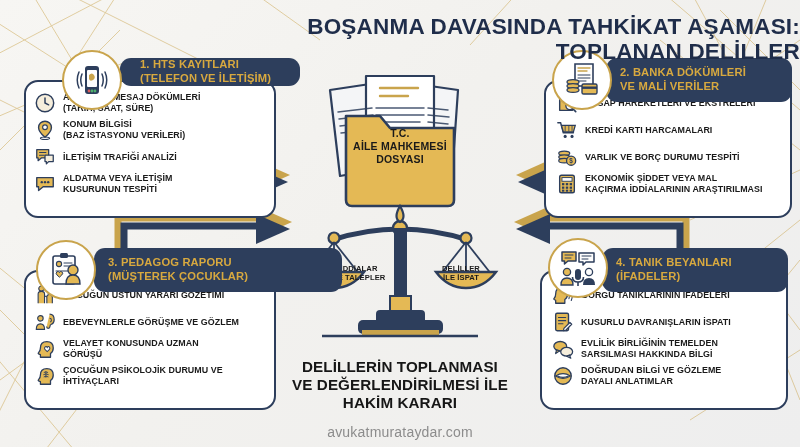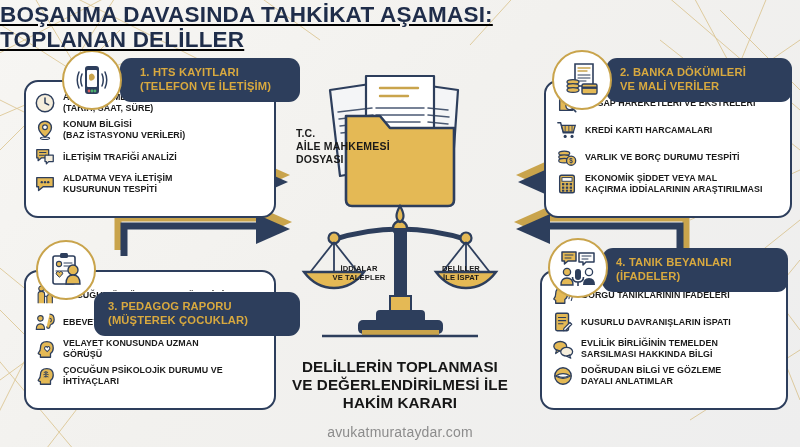--- a/index.html
+++ b/index.html
@@ -10,22 +10,22 @@
   }
   #stage{
     position:relative;width:800px;height:447px;
     background:linear-gradient(135deg,#f7f6f3 0%,#f2f1ee 45%,#eeeeee 100%);
     overflow:hidden;
   }
   #bglines{position:absolute;inset:0;z-index:0;}
 
   
   .title-wrap{
-    position:absolute;top:2px;left:0;right:0;z-index:6;
-    text-align:left;line-height:1.12;text-decoration:underline;
+    position:absolute;top:14px;left:0;right:0;z-index:6;
+    text-align:right;line-height:1.12;
   }
   .title-line{
     color:#1f2d4a;font-weight:bold;font-size:22.5px;
     letter-spacing:.2px;display:block;
   }
 
   
   .panel{position:absolute;z-index:5;}
   .panel-card{
     position:absolute;left:0;top:22px;
@@ -60,48 +60,48 @@
   .item:last-child{margin-bottom:0;}
   .item .ico{flex:0 0 22px;width:22px;height:22px;display:block;}
   .item .txt{
     color:#1a1a1a;font-weight:bold;font-size:8.9px;
     line-height:1.22;letter-spacing:.05px;
   }
 
   
   #p1{left:24px;top:58px;width:252px;height:160px;}
   #p1 .panel-card{width:252px;height:138px;}
-  #p1 .panel-head{left:96px;top:0;width:180px;height:44px;padding-left:20px;}
+  #p1 .panel-head{left:96px;top:0;width:180px;height:28px;padding-left:20px;}
   #p1 .badge{left:38px;top:-8px;}
   #p1 .items{left:10px;top:34px;width:236px;}
 
   #p2{left:544px;top:58px;width:204px;height:160px;}
   #p2 .panel-card{width:248px;height:138px;}
   #p2 .panel-head{left:62px;top:0;width:186px;height:44px;}
   #p2 .badge{left:8px;top:-8px;}
   #p2 .items{left:12px;top:34px;width:234px;}
 
   #p3{left:24px;top:248px;width:252px;height:162px;}
   #p3 .panel-card{width:252px;height:140px;}
-  #p3 .panel-head{left:70px;top:0;width:206px;height:44px;margin-top:44px;}
+  #p3 .panel-head{left:70px;top:0;width:248px;height:44px;}
   #p3 .badge{left:12px;top:-8px;}
   #p3 .items{left:10px;top:36px;width:238px;}
 
   #p4{left:540px;top:248px;width:236px;height:162px;border-radius:10px;}
   #p4 .panel-card{width:248px;height:140px;}
   #p4 .panel-head{left:62px;top:0;width:186px;height:44px;}
   #p4 .badge{left:8px;top:-10px;}
   #p4 .items{left:12px;top:36px;width:234px;}
 
   
   #connectors{position:absolute;left:0;top:0;width:800px;height:447px;z-index:2;}
   #center-art{position:absolute;left:296px;top:72px;width:208px;height:290px;z-index:4;}
   .folder-label{
     position:absolute;z-index:5;left:296px;top:127px;width:208px;
-    text-align:left;color:#1a1a1a;font-weight:bold;font-size:10.5px;
+    text-align:center;color:#1a1a1a;font-weight:bold;font-size:10.5px;
     line-height:1.25;letter-spacing:.2px;pointer-events:none;
   }
   .pan-label{
     position:absolute;z-index:5;text-align:center;
     color:#1a1a1a;font-weight:bold;font-size:7.6px;line-height:1.2;
     letter-spacing:.1px;pointer-events:none;
   }
   #pan-left-label{left:300px;top:264px;width:78px;padding-left:20px;}
   #pan-right-label{left:422px;top:264px;width:78px;}
 

